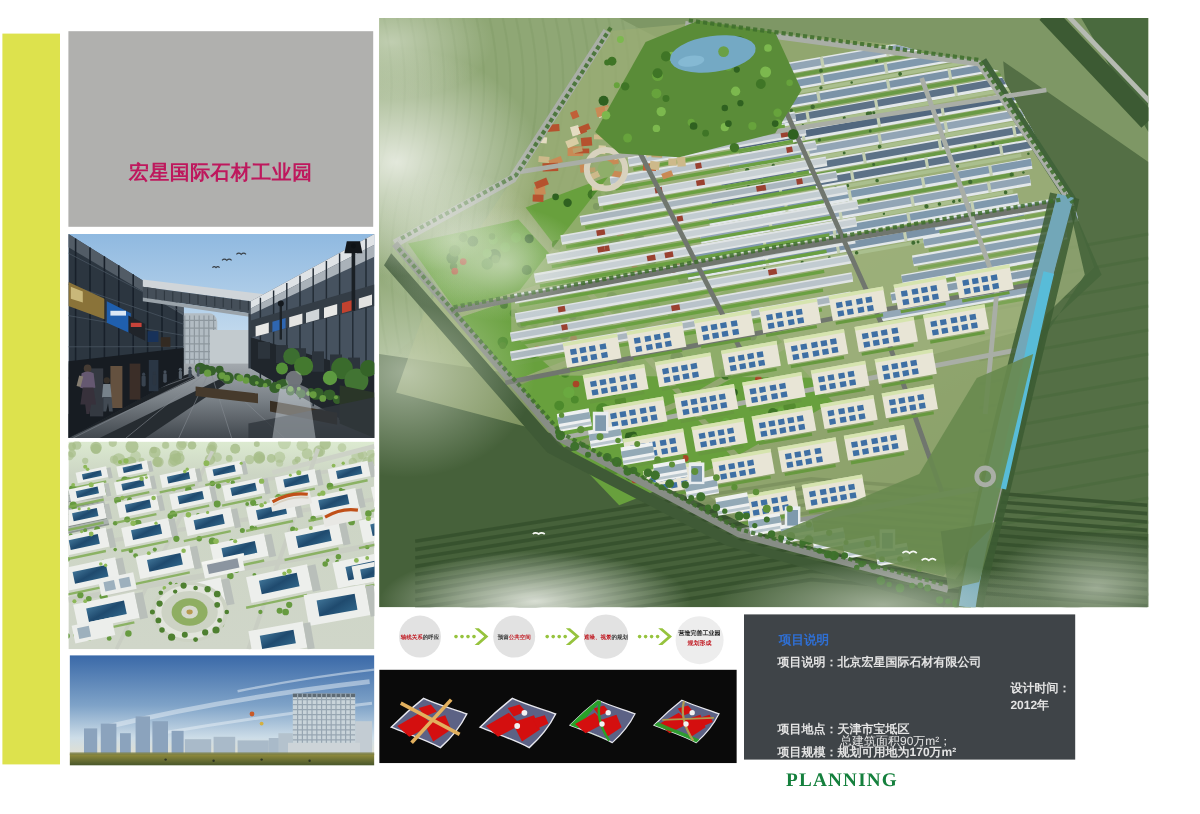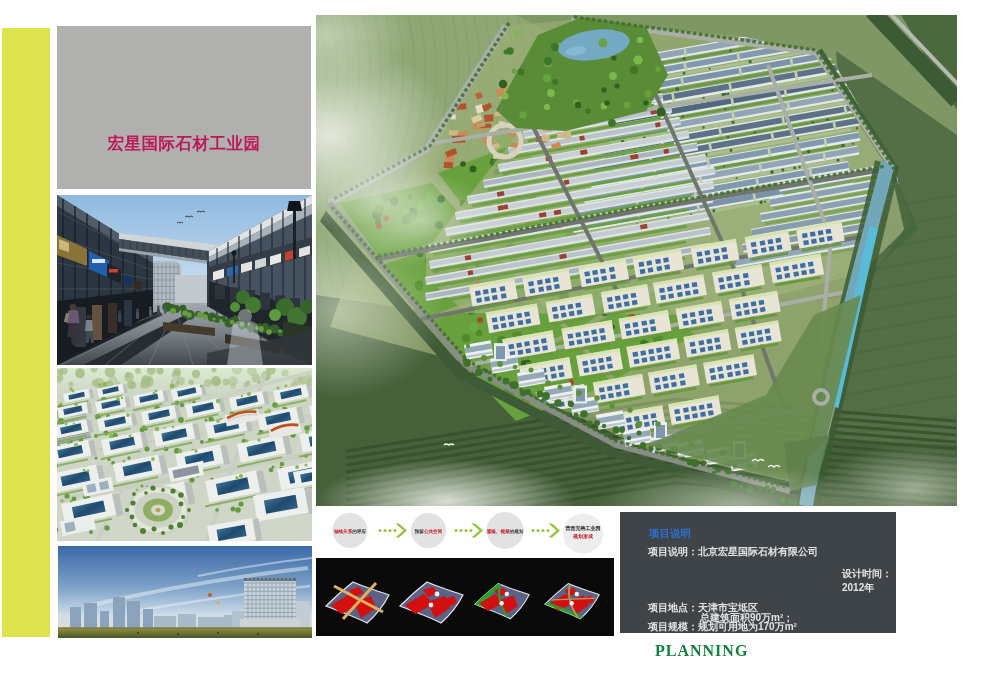--- a/index.html
+++ b/index.html
@@ -2221,16 +2221,16 @@
   <div class="abs" style="left:29px;top:15px;font-size:10.5px;font-weight:bold;color:#2f6fd3;">项目说明</div>
 
   <div class="abs" style="left:28px;top:33px;font-size:10px;font-weight:bold;color:#e3e3e3;">项目说明：北京宏星国际石材有限公司</div>
 
   <div class="abs" style="left:28px;top:55px;font-size:10px;font-weight:bold;color:#e3e3e3;margin-top:34px;">项目地点：天津市宝坻区</div>
 
   <div class="abs" style="left:222px;top:55px;font-size:10px;font-weight:bold;color:#e3e3e3;">设计时间：2012年</div>
 
   <div class="abs" style="left:28px;top:77px;font-size:10px;font-weight:bold;color:#e3e3e3;margin-top:31px;">项目规模：规划可用地为170万m²</div>
 
-  <div class="abs" style="left:80px;top:99px;font-size:10px;font-weight:bold;color:#e3e3e3;">总建筑面积90万m²；</div>
+  <div class="abs" style="left:80px;top:99px;font-size:10px;font-weight:normal;color:#e3e3e3;">总建筑面积90万m²；</div>
 </div>
 
 <div class="abs" style="left:655px;top:642px;width:300px;text-align:left;font-family:'Liberation Serif',serif;font-size:16px;font-weight:bold;color:#15803d;letter-spacing:1px;">PLANNING</div>
 
 </body></html>

